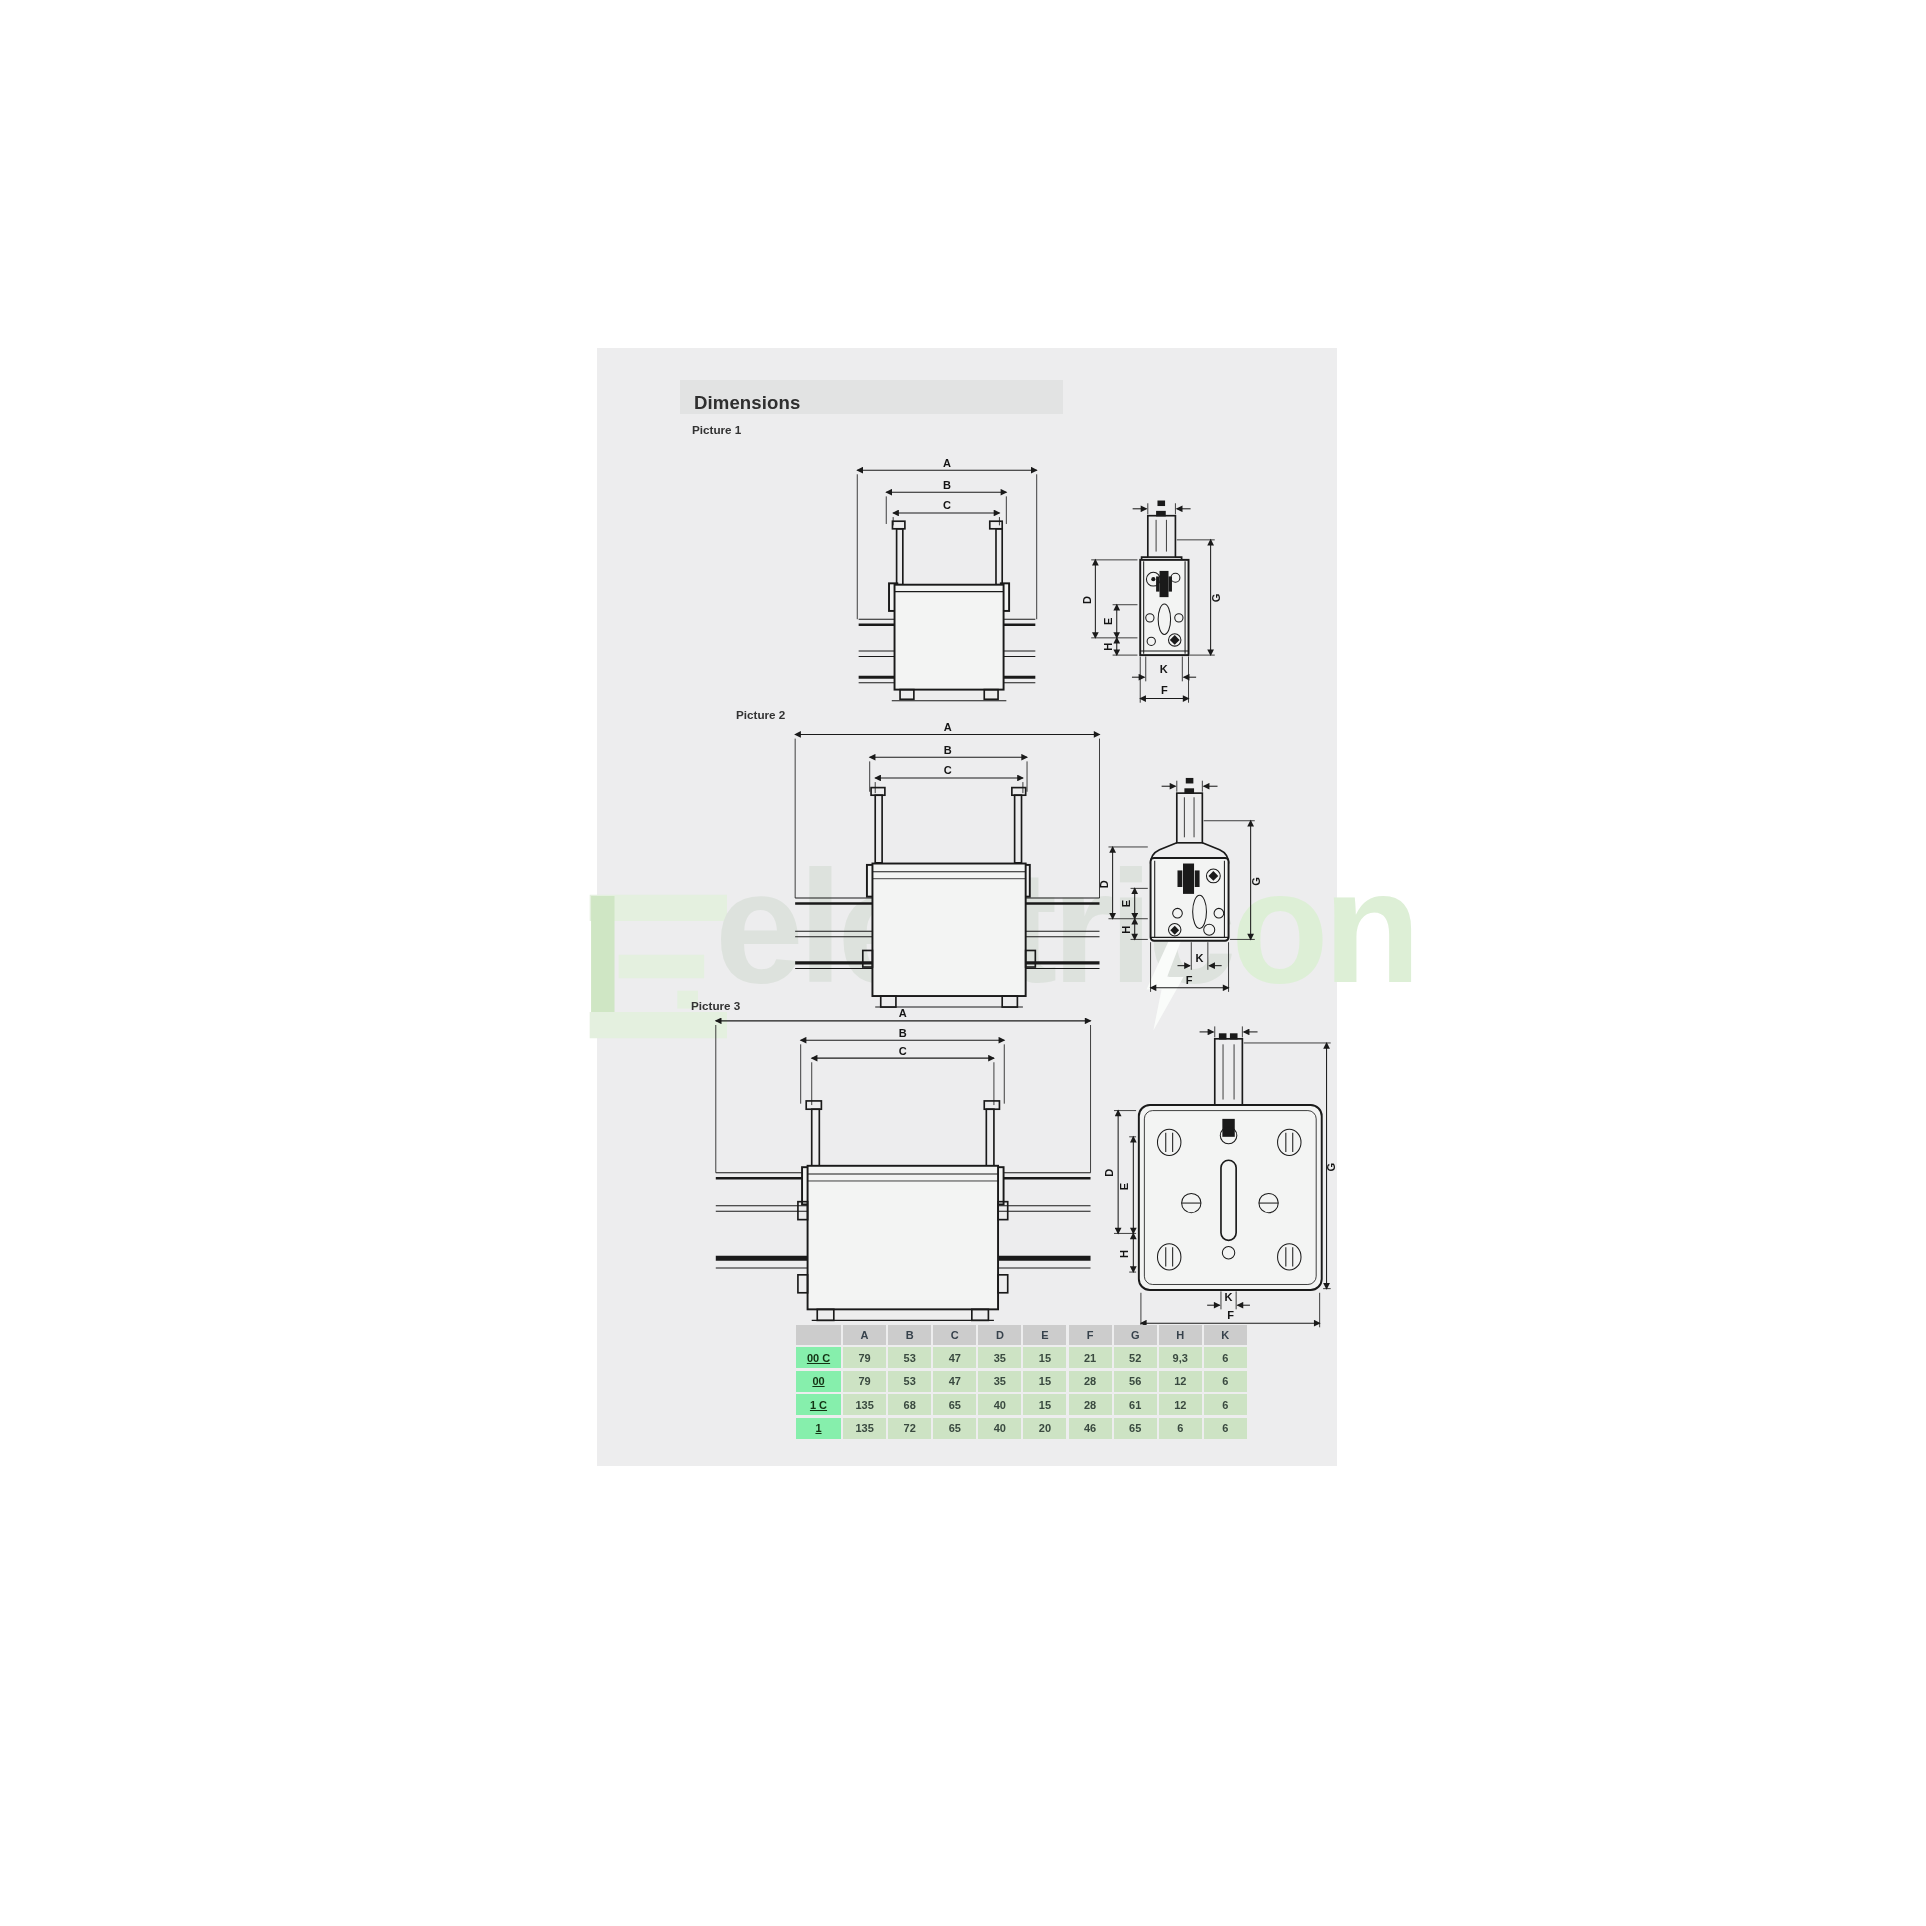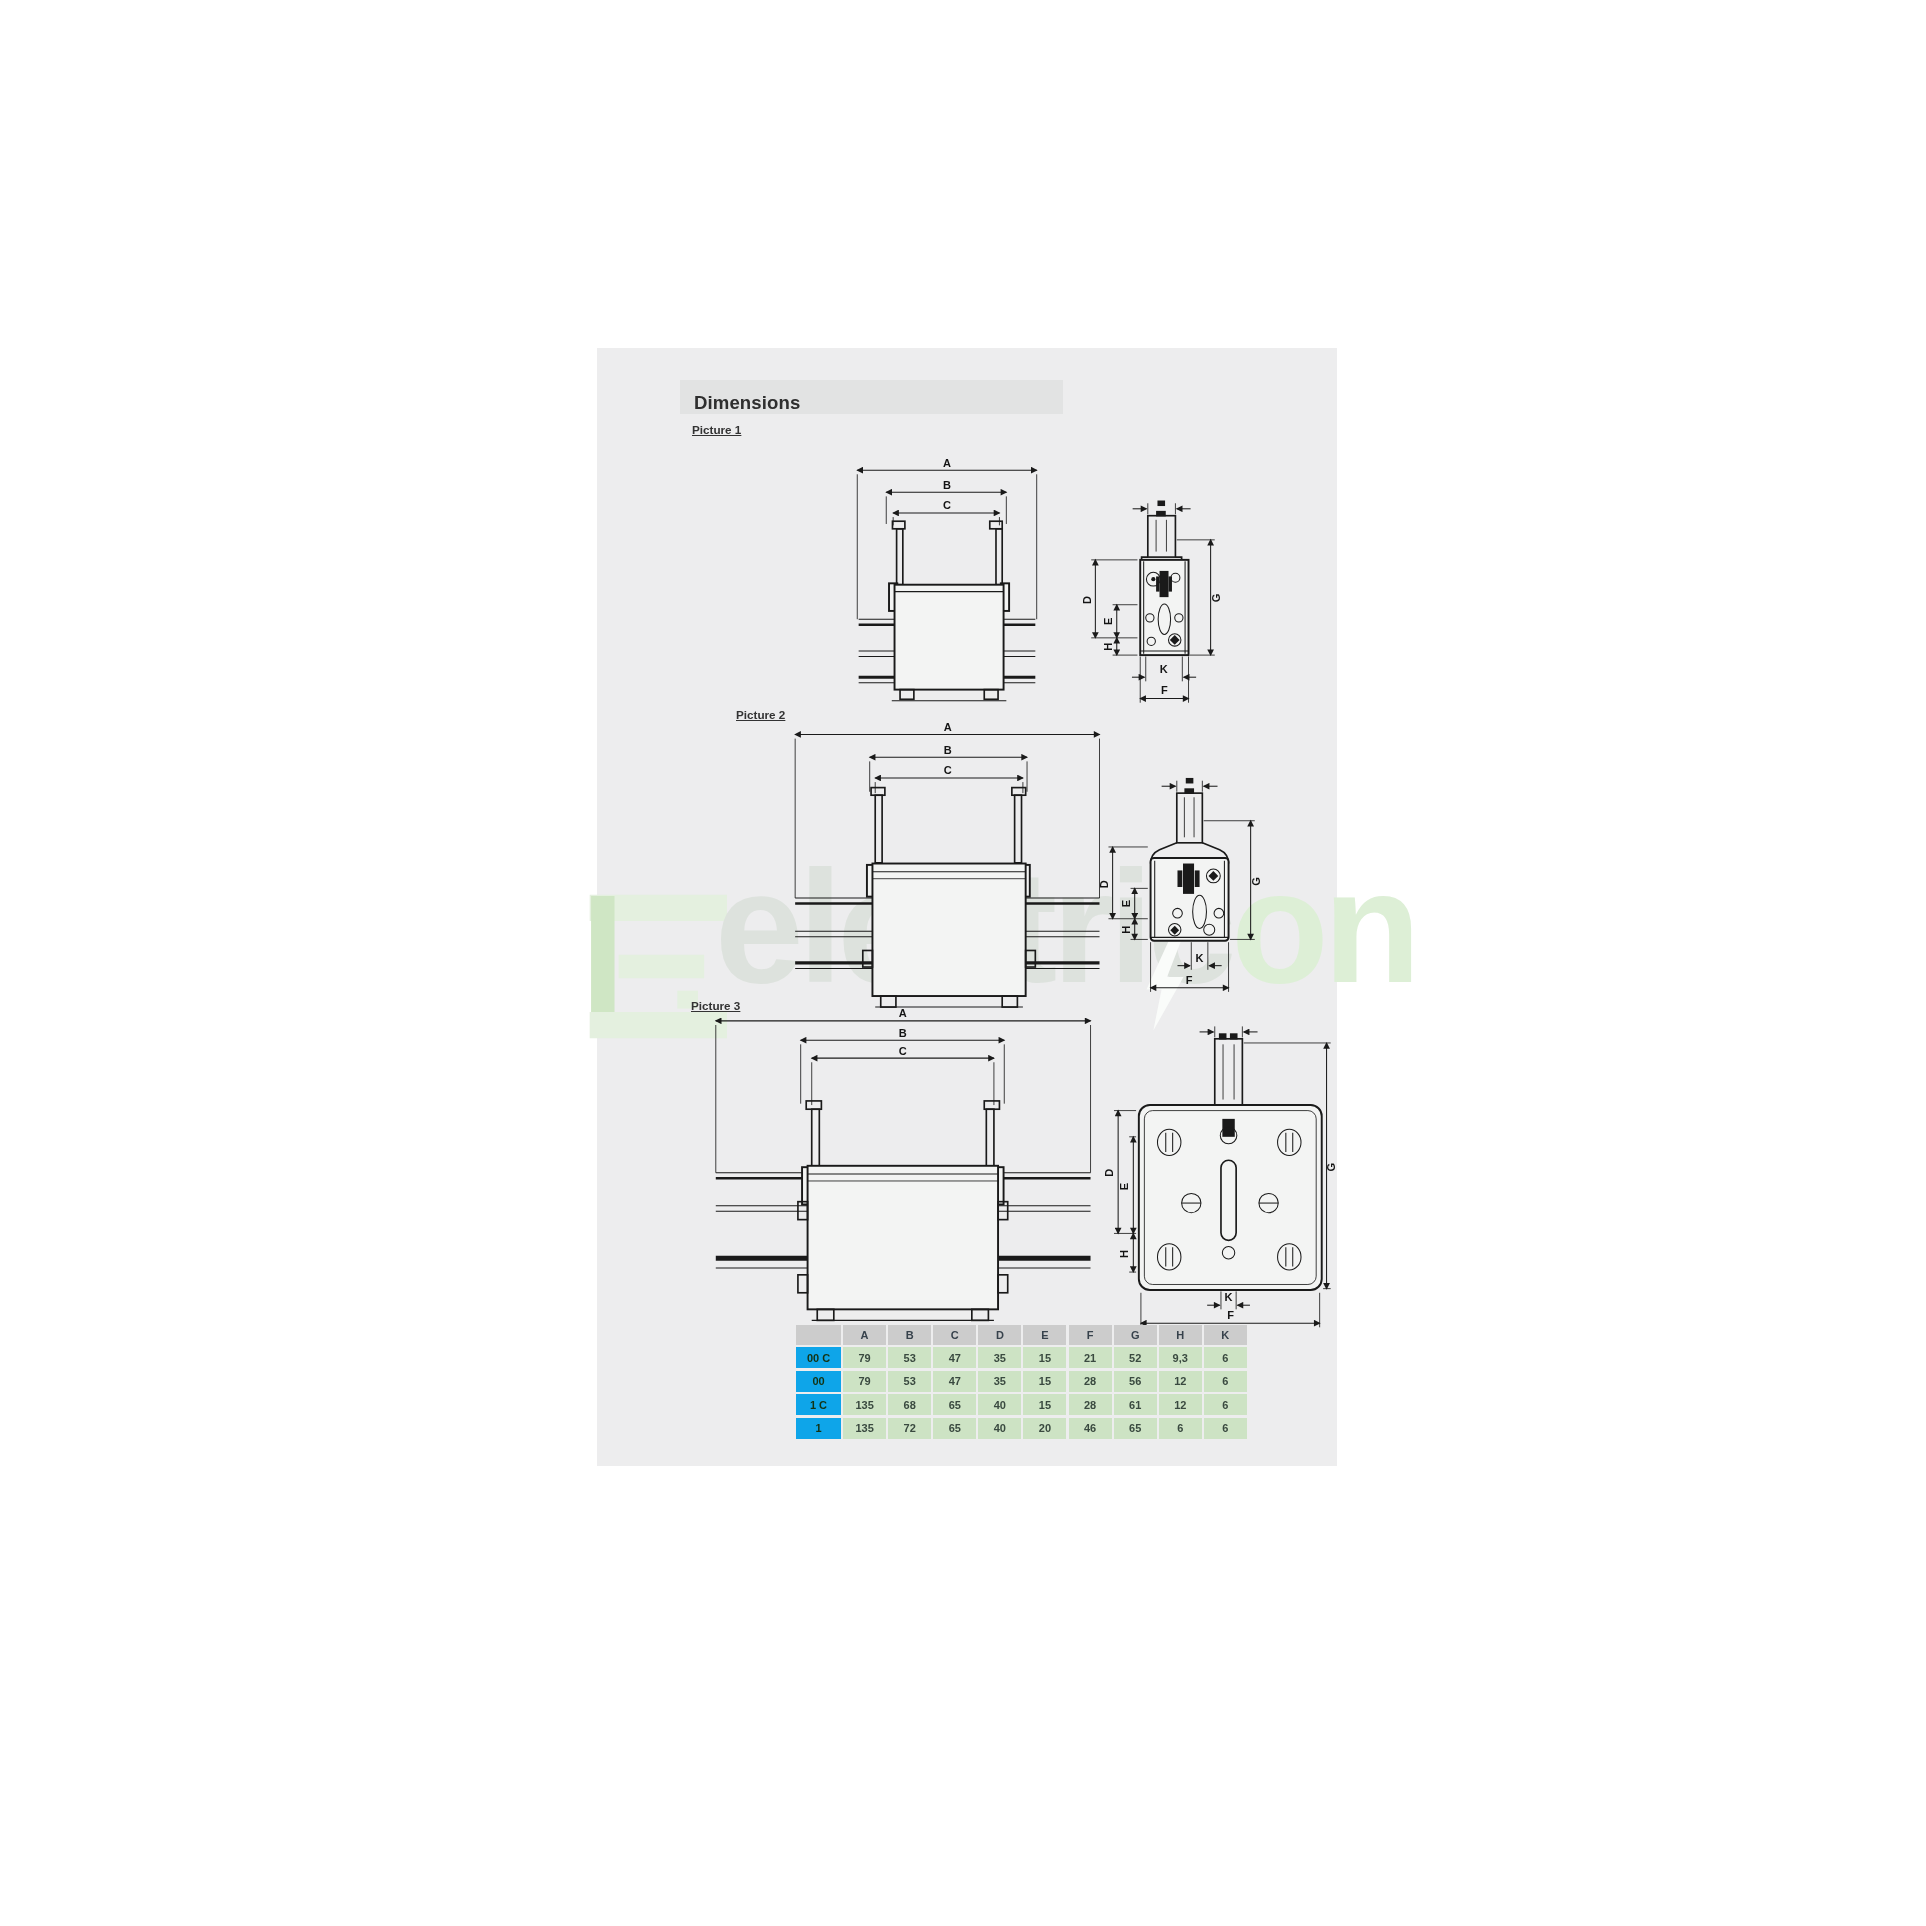--- a/index.html
+++ b/index.html
@@ -12,21 +12,21 @@
     background:#ededee;
   }
   .title-bar{
     position:absolute;left:83px;top:32px;width:383px;height:34px;
     background:#e2e3e3;display:flex;align-items:flex-end;
   }
   .title-bar span{
     margin-left:14px;font-size:18.6px;font-weight:bold;color:#2f2f2f;letter-spacing:0.1px;
   }
   .pic-label{
-    position:absolute;font-size:11.7px;font-weight:bold;color:#333;white-space:nowrap;text-decoration:underline;
+    position:absolute;font-size:11.7px;font-weight:bold;color:#333;white-space:nowrap;
   }
   #pl1{left:95px;top:75px;}
   #pl2{left:95px;top:360px;padding-left:44px;}
   #pl3{left:94px;top:651px;}
   
   .wm{position:absolute;left:-8.3px;top:539px;width:800px;height:159px;pointer-events:none;}
   .wm-logo{position:absolute;left:0;top:0;}
   .wm-text{
     position:absolute;left:126px;top:-40px;white-space:nowrap;
     font-size:160px;font-weight:bold;letter-spacing:-5.5px;line-height:159px;
@@ -37,21 +37,21 @@
   .drawings{position:absolute;left:0;top:0;pointer-events:none;}
   
   .dim-table{
     position:absolute;left:199px;top:977px;
     display:grid;grid-template-columns:45px repeat(9,43px);
     grid-template-rows:20px repeat(4,21.4px);gap:2.1px;background:transparent;
   }
   .cell{display:flex;align-items:center;justify-content:center;
     font-size:11px;font-weight:bold;}
   .th{background:#cccccc;color:#37424c;}
-  .rh{background:#0ea5e9;color:#143314;}
+  .rh{background:#86efac;color:#143314;text-decoration:underline;}
   .td{background:#cde3c4;color:#3a4a40;}
 </style>
 </head>
 <body>
 
 <div class="page">
 
   <div class="wm">
     <svg class="wm-logo" width="138" height="159" viewBox="0 0 200 230">
       <g fill="none" stroke-linecap="square">

